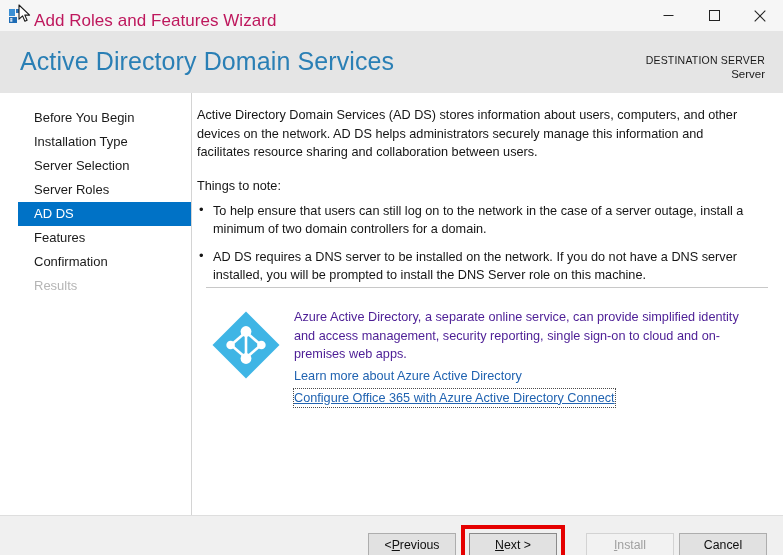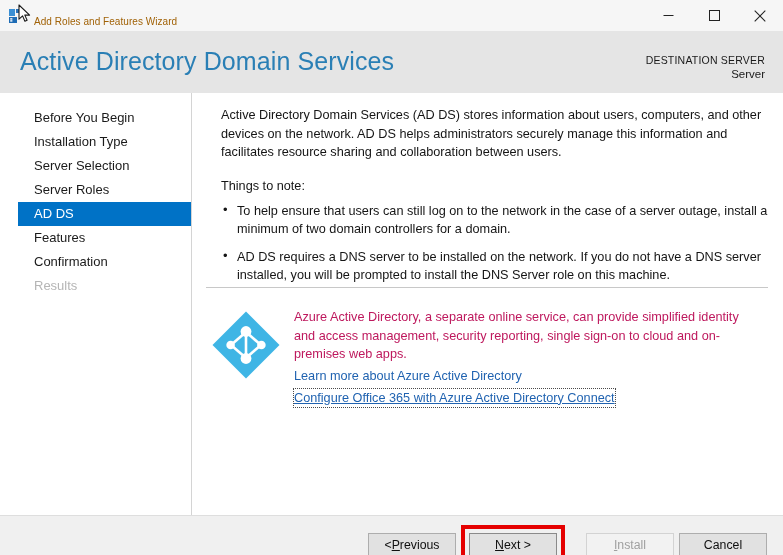--- a/index.html
+++ b/index.html
@@ -37,22 +37,22 @@
   }
   #titlebar-icon {
     position: relative;
     width: 16px;
     height: 16px;
     margin-left: 8px;
     margin-right: 8px;
     flex: none;
   }
   #titlebar-text {
-    font-size: 10px;
-    color: #a16207;
+    font-size: 17px;
+    color: #be185d;
     letter-spacing: 0.05px;
     white-space: nowrap;
     padding-left: 2px;
     margin-top: 11px;
   }
   #winbuttons {
     position: absolute;
     right: 0; top: 0;
     height: 31px;
     display: flex;
@@ -152,21 +152,21 @@
   }
 
   
   #content {
     position: absolute;
     left: 193px;
     top: 0;
     width: 542px;
     height: 422px;
     box-sizing: border-box;
-    padding: 13px 10px 0 28px;
+    padding: 13px 10px 0 4px;
   }
   #intro {
     font-size: 12.7px;
     line-height: 18.5px;
     color: #151515;
     width: 557px;
   }
   #note-heading {
     margin-top: 17px;
     font-size: 12.7px;
@@ -221,21 +221,21 @@
     margin-left: 4px;
   }
   #azure-text-col {
     margin-left: 12px;
     padding-top: 2px;
     flex: 1;
   }
   #azure-desc {
     font-size: 12.7px;
     line-height: 18.5px;
-    color: #be185d;
+    color: #4c1d95;
     width: 465px;
   }
   .azure-link {
     display: inline-block;
     font-size: 12.7px;
     color: #1f62b0;
     text-decoration: none;
     margin-top: 3px;
     line-height: 18px;
     cursor: pointer;

